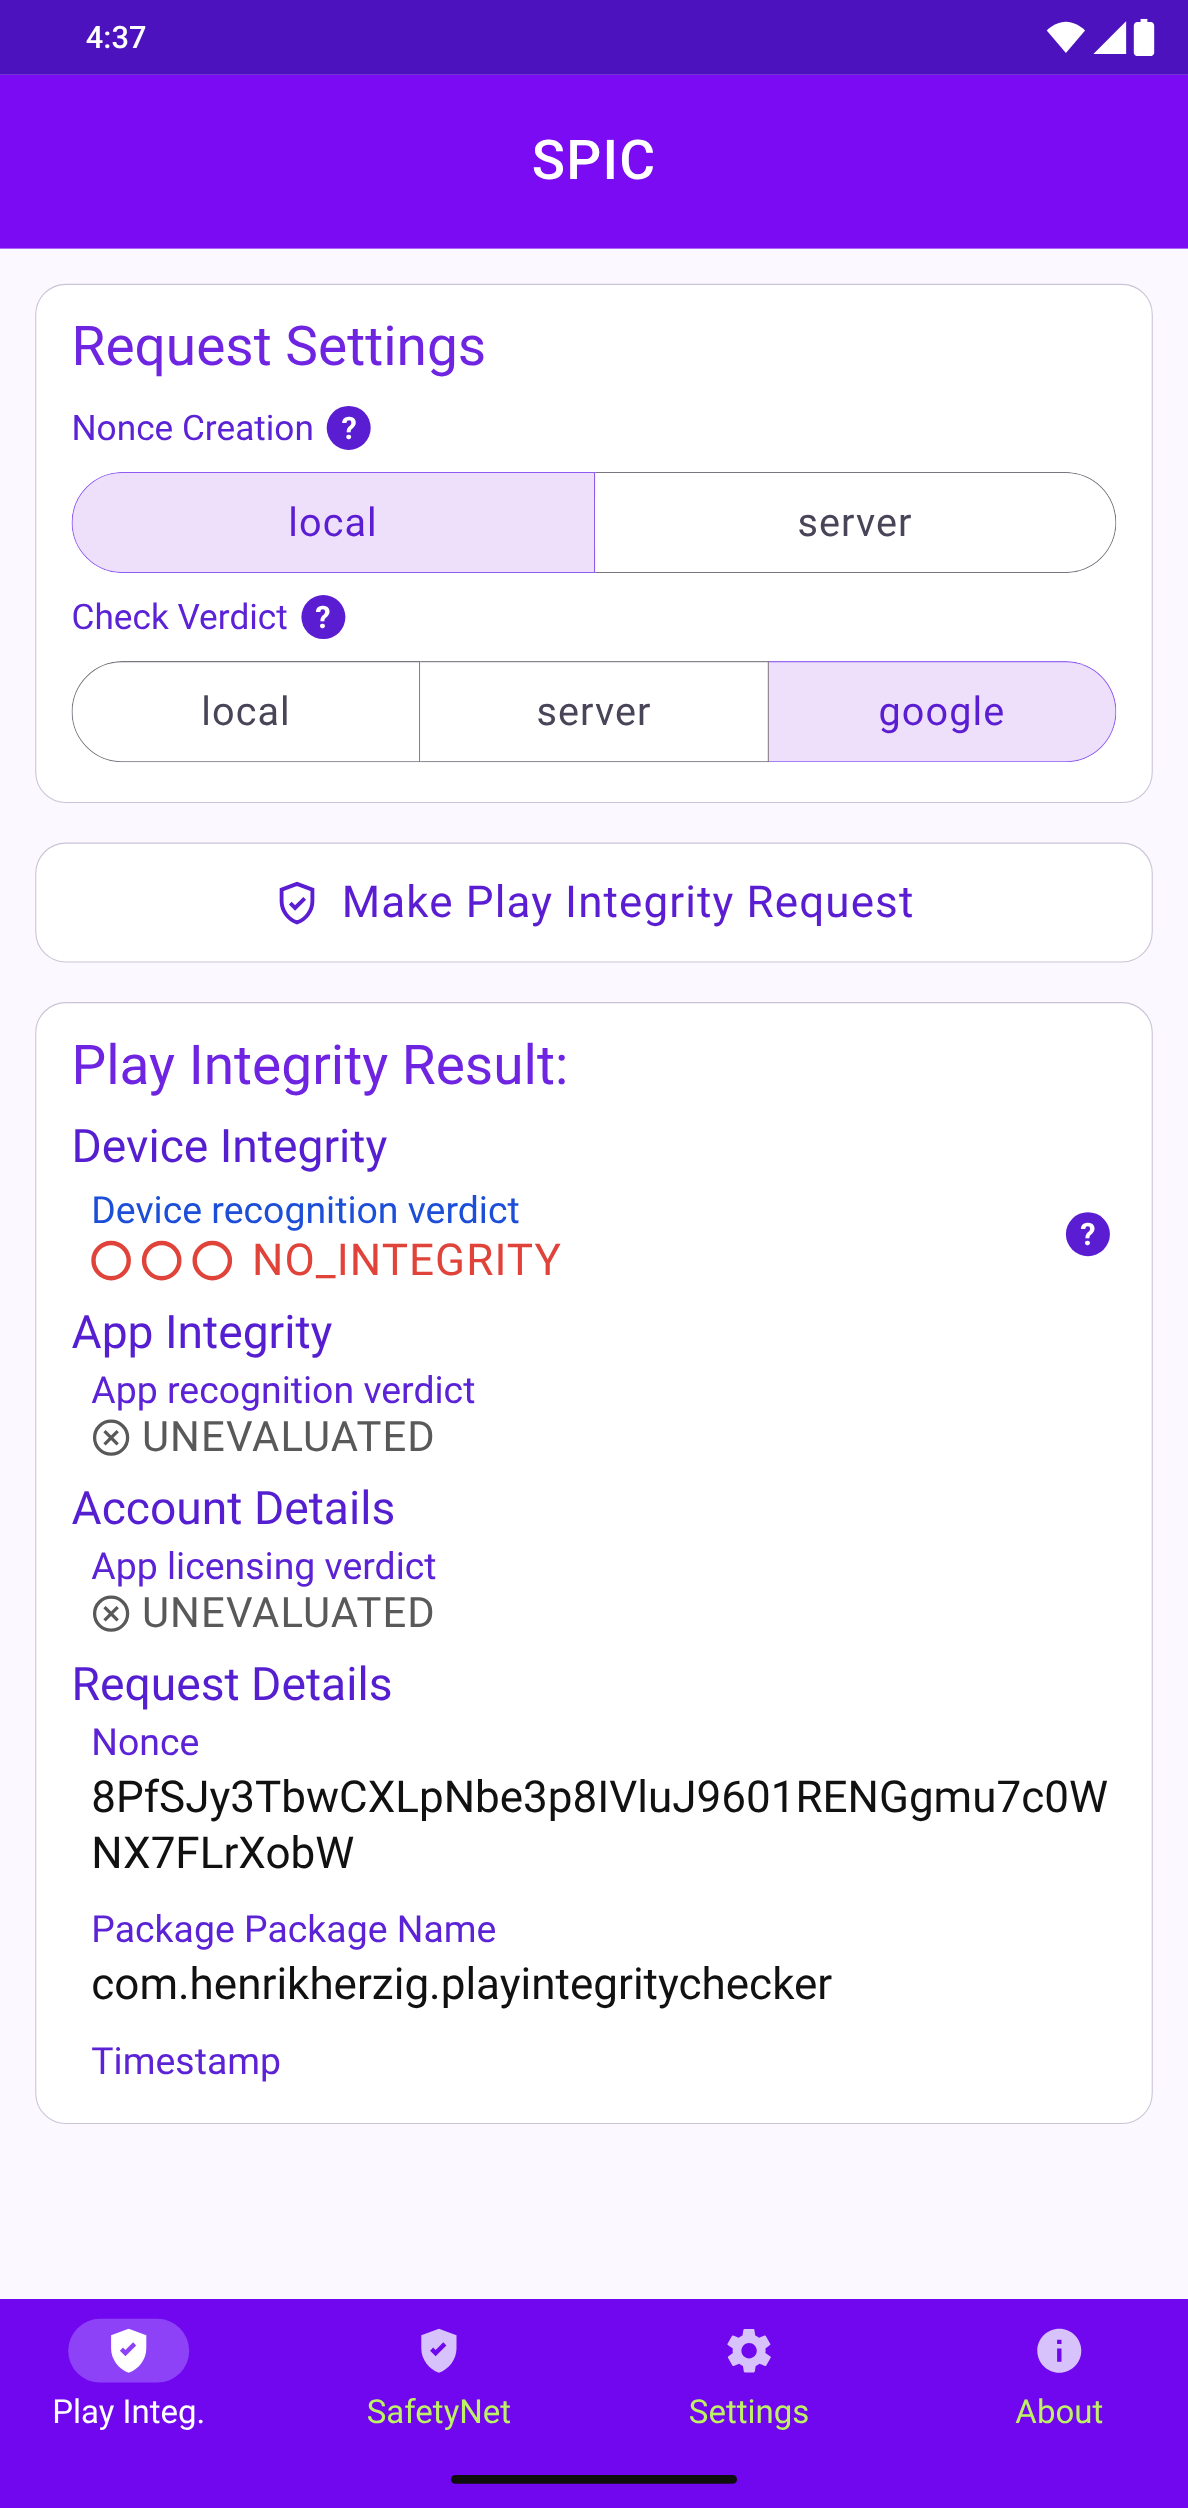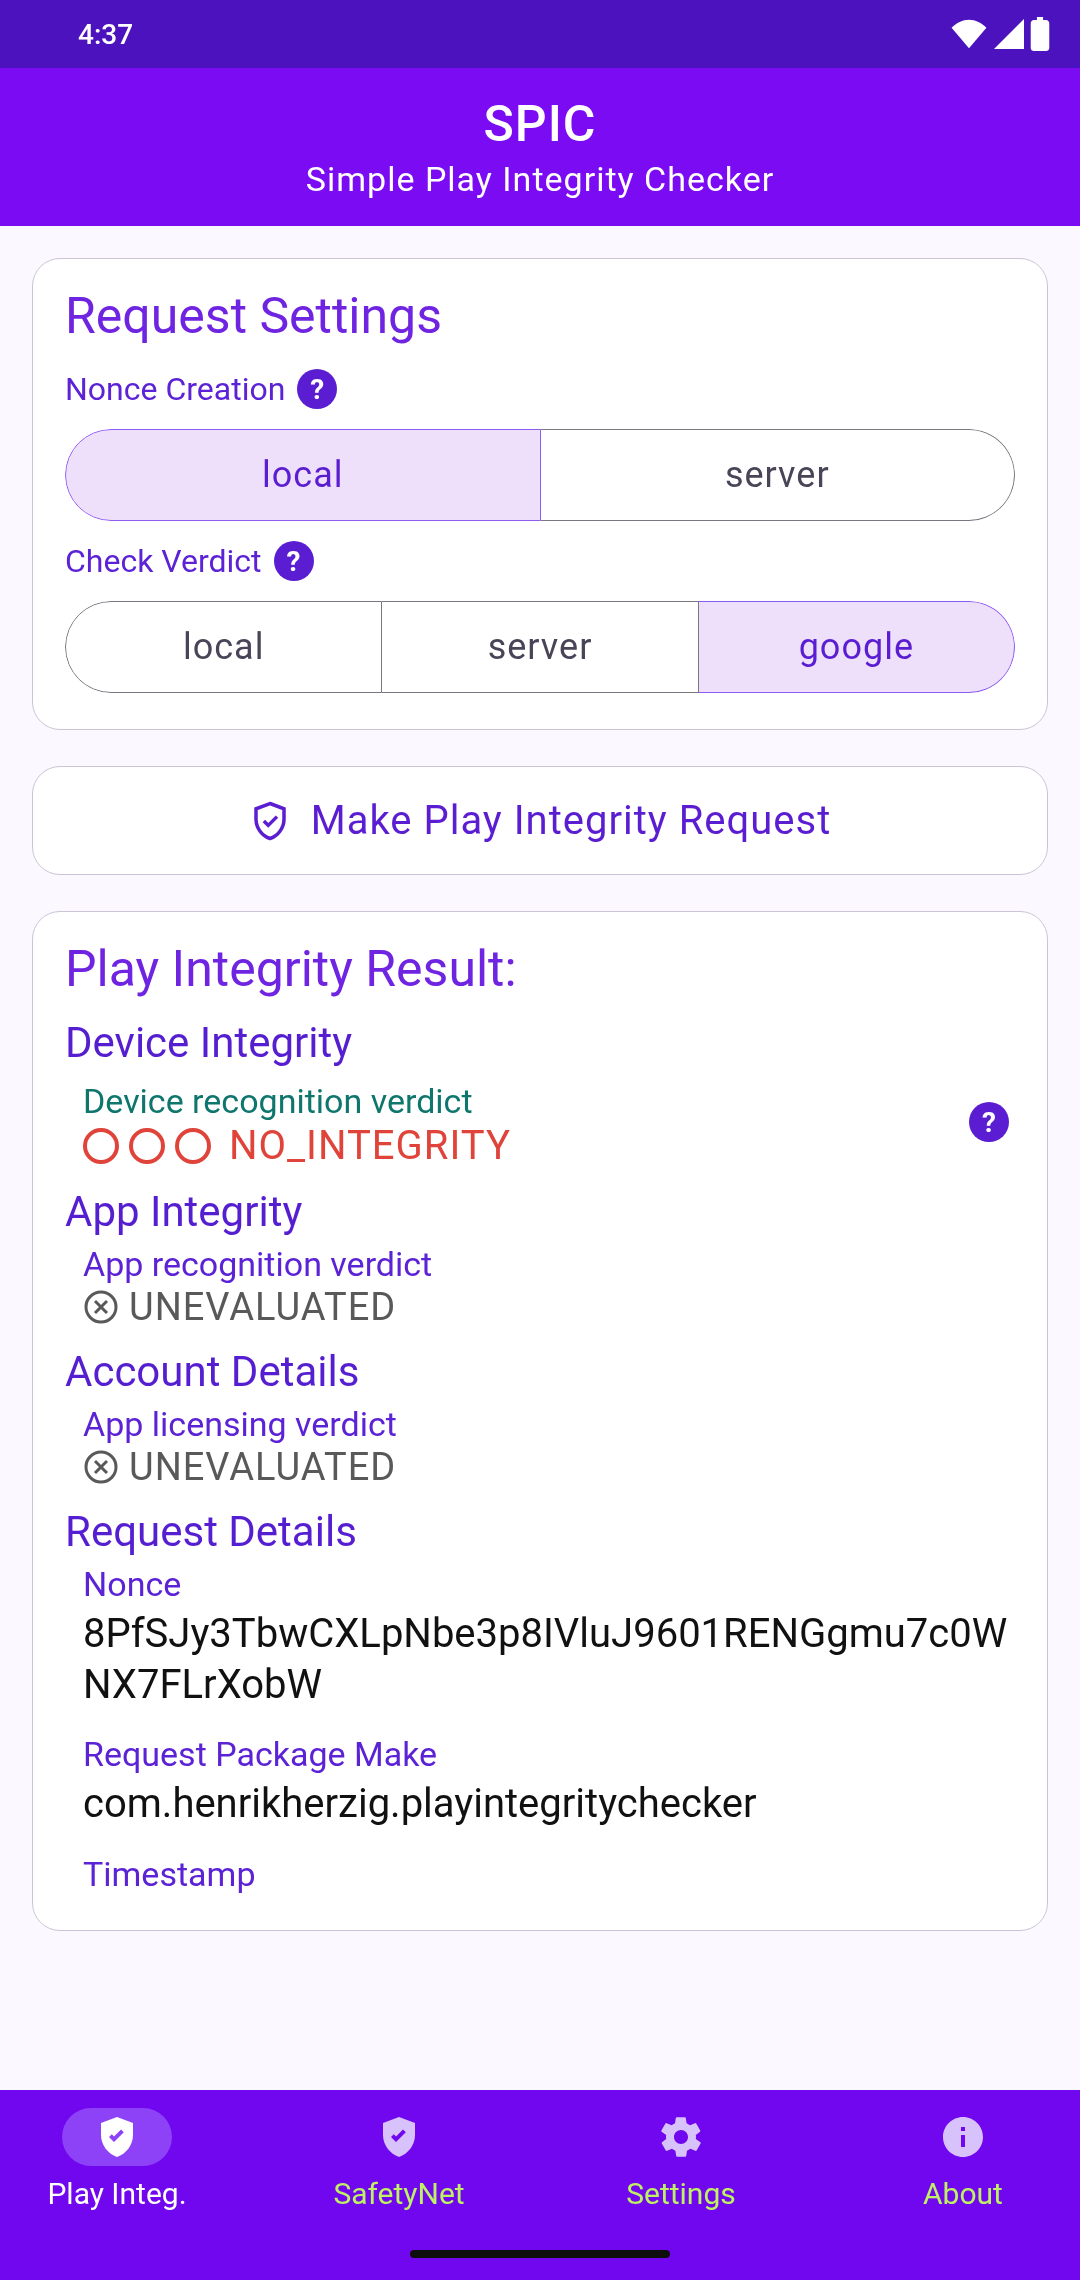--- a/index.html
+++ b/index.html
@@ -36,21 +36,21 @@
   .seg-btn:first-child { border-radius: 46px 0 0 46px; }
   .seg-btn:last-child { border-radius: 0 46px 46px 0; }
   .seg-btn.selected { background: #EEE0FB; color: #5B1DD1; border-color: #8F5CF2;}
   
   .action-btn { width: 100%; display: flex; align-items: center; justify-content: center; gap: 20px; padding: 30px 0; border: 1.5px solid #CBC4D6; border-radius: 28px; background: #FFFFFF; color: #5B1DD1; font-size: 40px; letter-spacing: 1px; cursor: pointer; margin-bottom: 36px;}
   .shield-inline svg { display:block; }
   
   .result-card .section-title { margin-bottom: 20px; }
   
   .res-h2 { font-size: 42px; color: #551ED0; margin-top: 18px; margin-bottom: 8px;}
-  .res-sub { font-size: 34px; color: #0f766e; padding-left: 18px; margin-top: 6px;}
+  .res-sub { font-size: 34px; color: #1d4ed8; padding-left: 18px; margin-top: 6px;}
   .res-sub.purple { color: #5C22D6; }
   
   .verdict-row { display:flex; align-items:center; justify-content:space-between; }
   
   .verdict-line { display:flex; align-items:center; gap: 10px; padding-left: 18px; margin-top: 1px; font-size: 40px; letter-spacing: 1px;}
   .verdict-line.red { color: #E0433A; }
   .verdict-line.gray { color: #595959; font-size: 38px;}
   
   .circle-o { width: 36px; height: 36px; border: 4px solid #E0433A; border-radius: 50%; }
   
@@ -83,21 +83,20 @@
         <path d="M0 20L20 0V20z"></path>
       </svg>
     <svg width="20" height="34" viewBox="0 0 12 22">
         <path d="M4 0h4v2h2c1 0 2 1 2 2v16c0 1-1 2-2 2H2c-1 0-2-1-2-2V4c0-1 1-2 2-2h2V0z"></path>
       </svg>
   </div>
 </div>
 
 <div class="app-bar">
   <div class="app-title">SPIC</div>
-  <div class="app-subtitle">Simple Play Integrity Checker</div>
 </div>
 
 <div class="content">
 
   <div class="card">
     <div class="section-title">Request Settings</div>
 
     <div class="sub-label-row">
       <span class="sub-label">Nonce Creation</span>
       <span class="help-badge">?</span>
@@ -161,21 +160,21 @@
           <circle cx="12" cy="12" r="10" fill="none" stroke="#595959" stroke-width="2"></circle>
           <path d="M8 8l8 8M16 8l-8 8" stroke="#595959" stroke-width="2"></path>
         </svg>
       <span>UNEVALUATED</span>
     </div>
 
     <div class="res-h2">Request Details</div>
     <div class="res-sub purple">Nonce</div>
     <div class="nonce-val">8PfSJy3TbwCXLpNbe3p8IVluJ9601RENGgmu7c0WNX7FLrXobW</div>
 
-    <div class="res-sub purple mt">Request Package Make</div>
+    <div class="res-sub purple mt">Package Package Name</div>
     <div class="nonce-val">com.henrikherzig.playintegritychecker</div>
 
     <div class="res-sub purple mt">Timestamp</div>
   </div>
 
 </div>
 
 <div class="bottom-nav">
   <div class="nav-item active">
     <div class="nav-icon-wrap">

